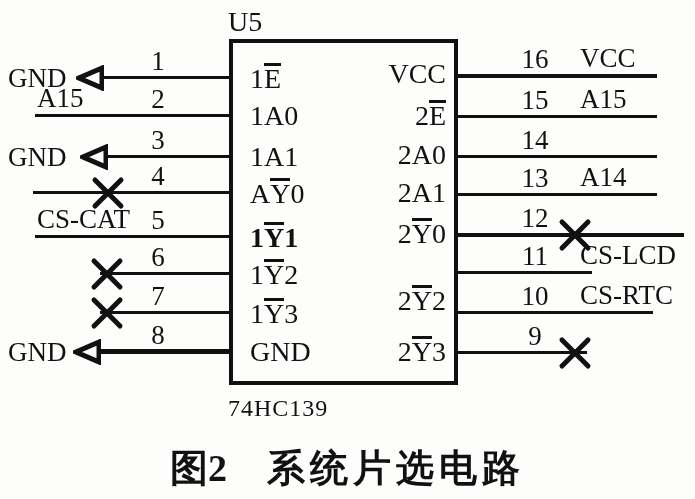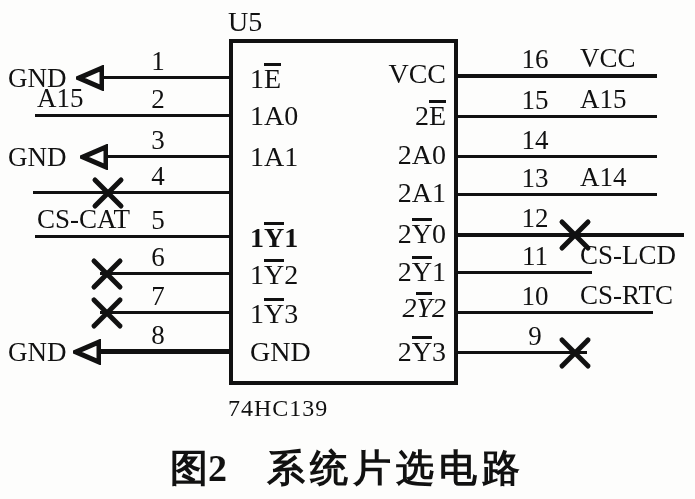--- a/index.html
+++ b/index.html
@@ -70,20 +70,21 @@
     <div class="net-label" style="left: 37px; top: 81px; height: 31px;">A15</div>
     <div class="wire" style="left: 103px; top: 155px; width: 130px; height: 3px;"></div>
     <div class="pin-num" style="left: 144px; top: 123px; width: 28px; height: 31px;">3</div>
     <div class="pin-inner" style="left: 250px; top: 157px;"><span>1A1</span></div>
     <div class="icon" style="left: 80px; top: 144px;"><svg width="28" height="26" viewBox="0 0 28 26">
         <polygon points="26,3 3,13 26,23" fill="#fdfdfc" stroke="#111111" stroke-width="5" stroke-linejoin="miter"></polygon>
       </svg></div>
     <div class="net-label mid" style="left: 8px; top: 157px;">GND</div>
     <div class="wire" style="left: 33px; top: 191px; width: 200px; height: 3px;"></div>
     <div class="pin-num" style="left: 144px; top: 159px; width: 28px; height: 31px;">4</div>
+    <div class="pin-inner" style="left: 250px; top: 193px;"><span>A</span><span class="ov">Y</span><span>0</span></div>
     <div class="icon" style="left: 90px; top: 175px;"><svg width="36" height="36" viewBox="0 0 36 36">
         <line x1="5" y1="5" x2="31" y2="31" stroke="#111111" stroke-width="5" stroke-linecap="round"></line>
         <line x1="31" y1="5" x2="5" y2="31" stroke="#111111" stroke-width="5" stroke-linecap="round"></line>
       </svg></div>
     <div class="wire" style="left: 35px; top: 235px; width: 198px; height: 3px;"></div>
     <div class="pin-num" style="left: 144px; top: 203px; width: 28px; height: 31px;">5</div>
     <div class="pin-inner" style="left: 250px; top: 237px; font-weight: bold;"><span>1</span><span class="ov">Y</span><span>1</span></div>
     <div class="net-label" style="left: 37px; top: 202px; height: 31px;">CS-CAT</div>
     <div class="wire" style="left: 100px; top: 272px; width: 133px; height: 3px;"></div>
     <div class="pin-num" style="left: 144px; top: 240px; width: 28px; height: 31px;">6</div>
@@ -123,25 +124,24 @@
     <div class="net-label" style="left: 580px; top: 160px; height: 31px;">A14</div>
     <div class="wire" style="left: 454px; top: 233px; width: 230px; height: 4px;"></div>
     <div class="pin-num" style="left: 514px; top: 201px; width: 42px; height: 31px;">12</div>
     <div class="pin-inner right" style="right: 249px; top: 233px;"><span>2</span><span class="ov">Y</span><span>0</span></div>
     <div class="icon" style="left: 557px; top: 217px;"><svg width="36" height="36" viewBox="0 0 36 36">
         <line x1="5" y1="5" x2="31" y2="31" stroke="#111111" stroke-width="5" stroke-linecap="round"></line>
         <line x1="31" y1="5" x2="5" y2="31" stroke="#111111" stroke-width="5" stroke-linecap="round"></line>
       </svg></div>
     <div class="wire" style="left: 454px; top: 271px; width: 138px; height: 3px;"></div>
     <div class="pin-num" style="left: 514px; top: 239px; width: 42px; height: 31px;">11</div>
-    <div class="pin-inner right" style="right: 249px; top: 271px;"><span>2</span><span class="ov">Y</span><span>1</span></div>
     <div class="net-label" style="left: 580px; top: 238px; height: 31px;">CS-LCD</div>
     <div class="wire" style="left: 454px; top: 311px; width: 199px; height: 3px;"></div>
     <div class="pin-num" style="left: 514px; top: 279px; width: 42px; height: 31px;">10</div>
-    <div class="pin-inner right" style="right: 249px; top: 307px; font-style: italic;"><span>2</span><span class="ov">Y</span><span>2</span></div>
+    <div class="pin-inner right" style="right: 249px; top: 300px;"><span>2</span><span class="ov">Y</span><span>2</span></div>
     <div class="net-label" style="left: 580px; top: 278px; height: 31px;">CS-RTC</div>
     <div class="wire" style="left: 454px; top: 351px; width: 133px; height: 3px;"></div>
     <div class="pin-num" style="left: 514px; top: 319px; width: 42px; height: 31px;">9</div>
     <div class="pin-inner right" style="right: 249px; top: 351px;"><span>2</span><span class="ov">Y</span><span>3</span></div>
     <div class="icon" style="left: 557px; top: 335px;"><svg width="36" height="36" viewBox="0 0 36 36">
         <line x1="5" y1="5" x2="31" y2="31" stroke="#111111" stroke-width="5" stroke-linecap="round"></line>
         <line x1="31" y1="5" x2="5" y2="31" stroke="#111111" stroke-width="5" stroke-linecap="round"></line>
       </svg></div>
   </div>
 

